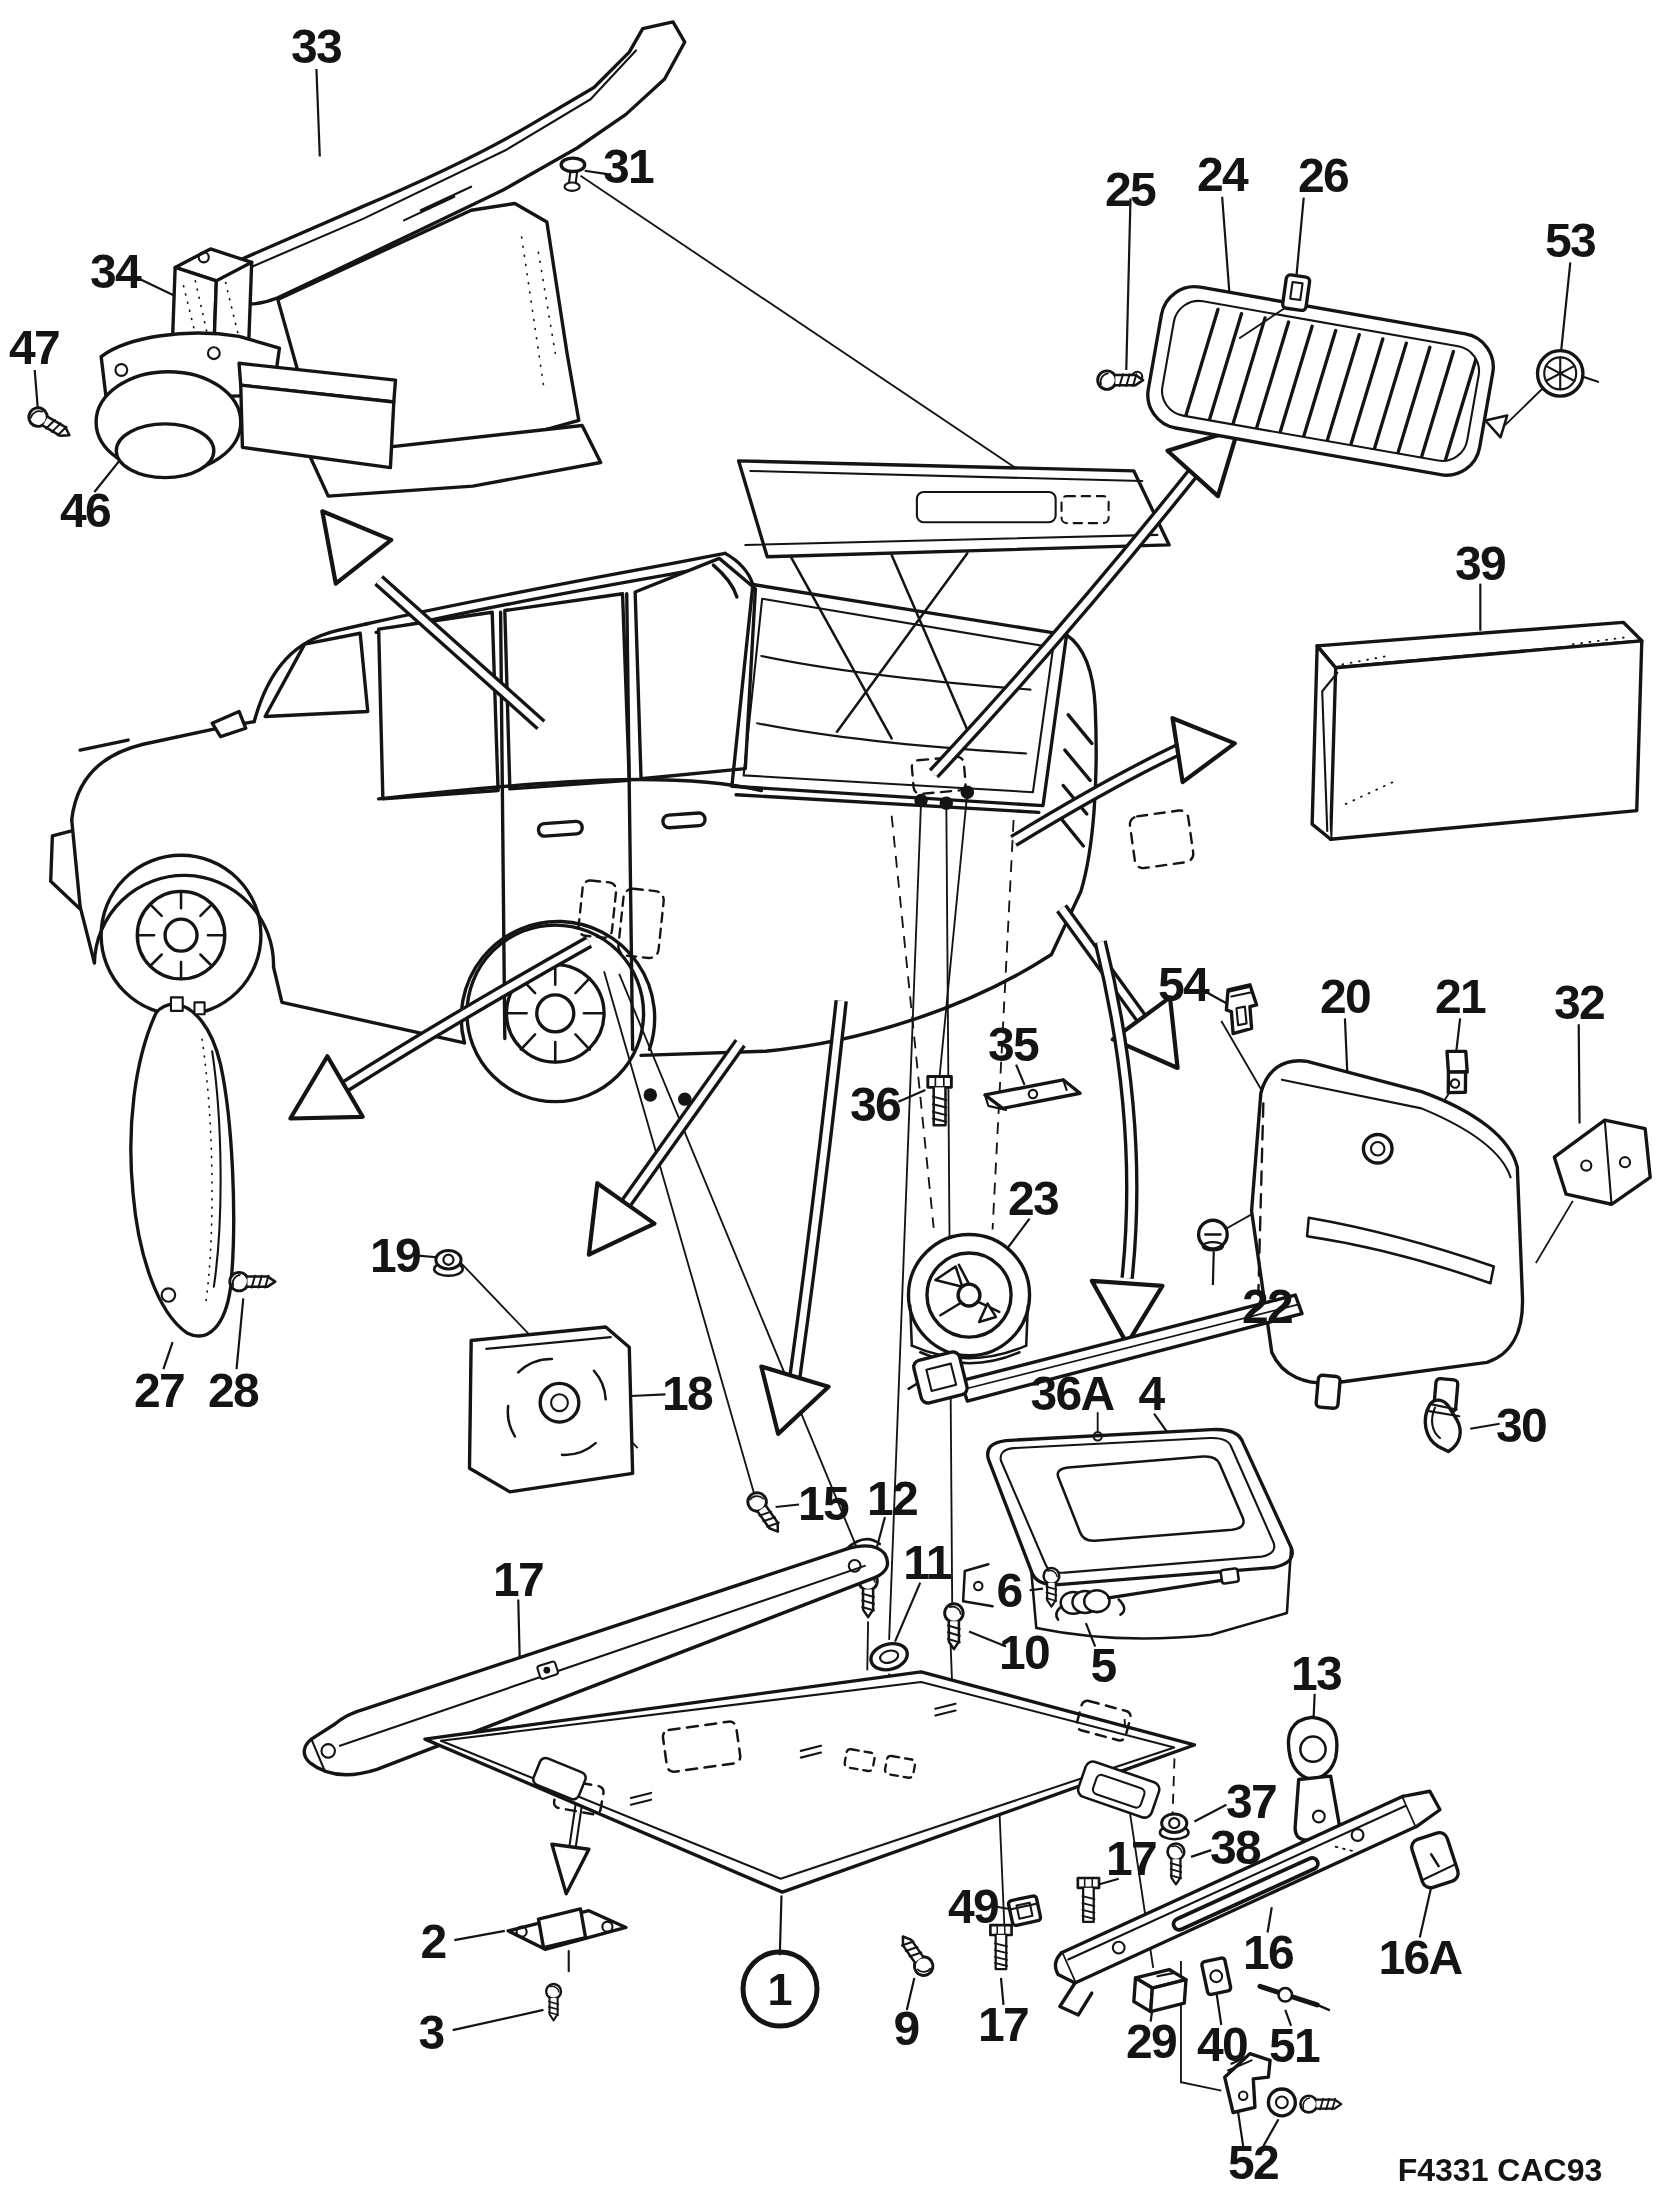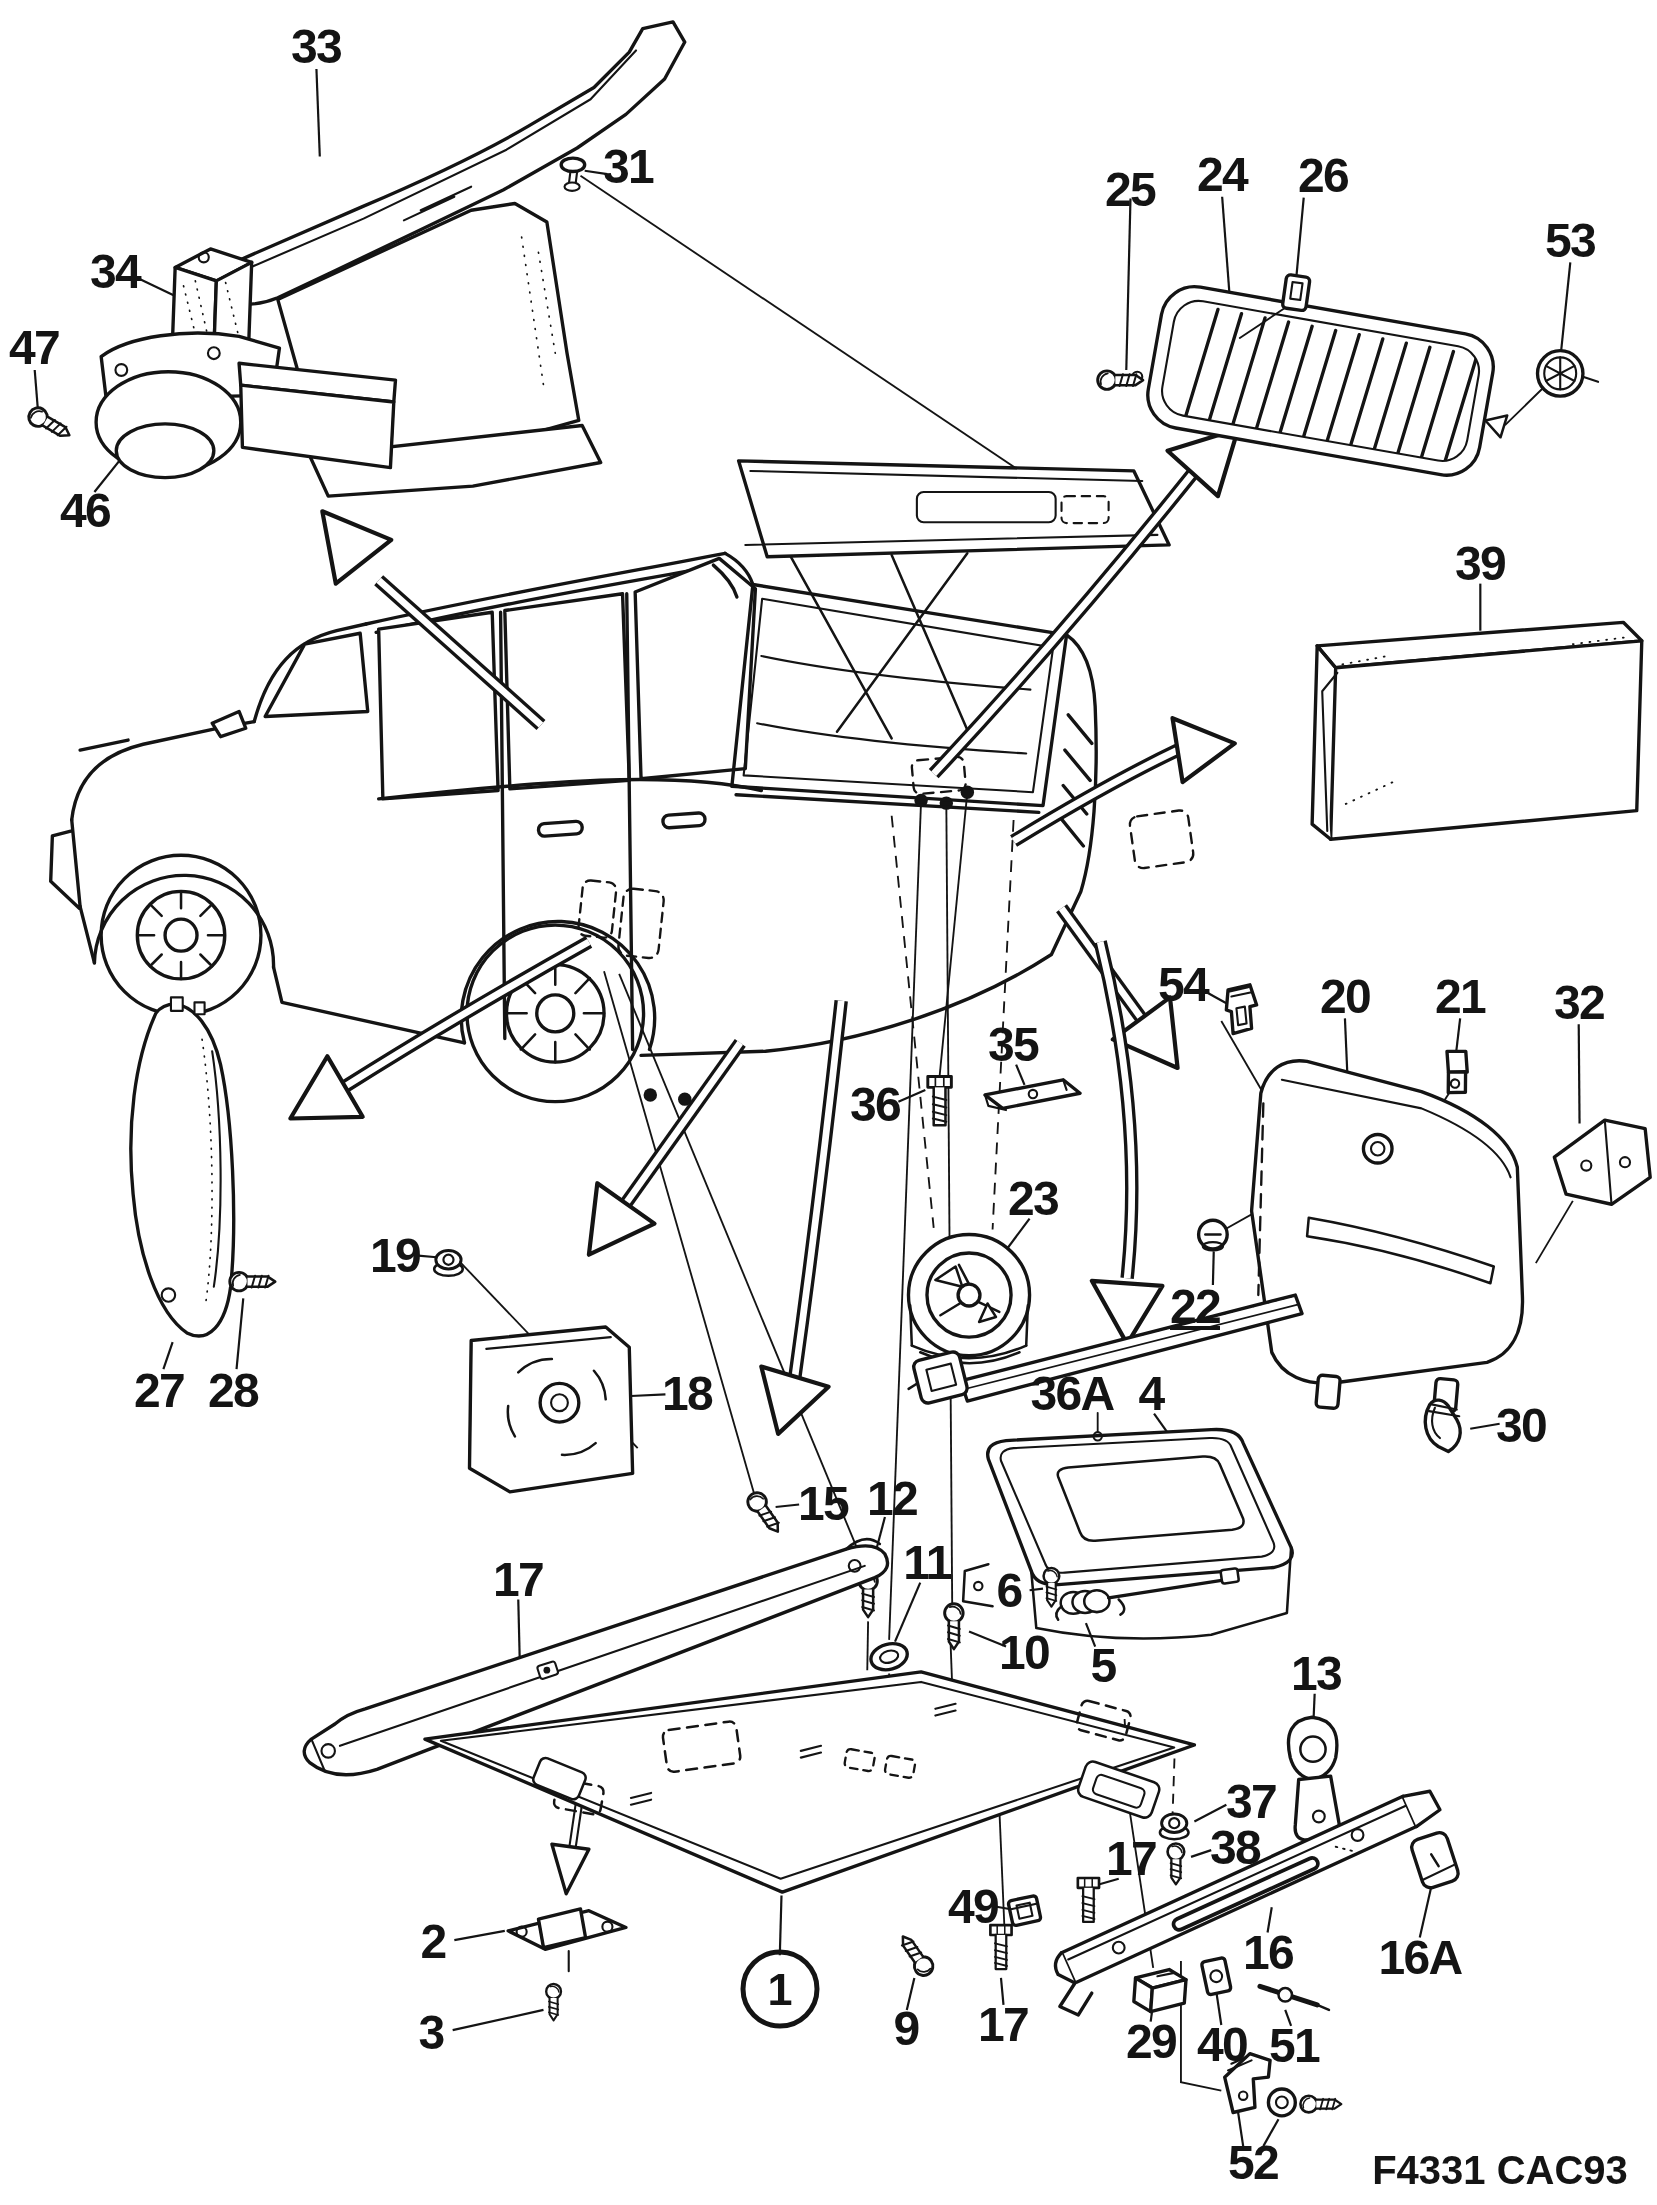--- a/index.html
+++ b/index.html
@@ -12,21 +12,21 @@
     position:absolute;transform:translate(-50%,-50%);
     font-weight:700;font-size:48px;line-height:1;color:#141414;
     letter-spacing:-1.7px;white-space:nowrap;user-select:none;
   }
   .co.circled{
     width:69px;height:69px;border:5px solid #141414;border-radius:50%;
     display:flex;align-items:center;justify-content:center;font-size:45px;letter-spacing:0;
   }
   #figcode{
     position:absolute;left:1500px;top:2170px;transform:translate(-50%,-50%);
-    font-weight:700;font-size:40px;color:#141414;white-space:nowrap;letter-spacing:0;
+    font-weight:700;font-size:32px;color:#141414;white-space:nowrap;letter-spacing:0;
   }
 </style>
 </head>
 <body>
 
 <div id="stage">
 
 <svg id="art" viewBox="0 0 1971 2622" xmlns="http://www.w3.org/2000/svg">
   <defs>
     <g id="g-screw">
@@ -583,21 +583,21 @@
       <div class="co" style="left: 85px; top: 511px;">46</div>
       <div class="co" style="left: 1130px; top: 165px; margin-top: 25px;">25</div>
       <div class="co" style="left: 1222px; top: 175px;">24</div>
       <div class="co" style="left: 1304px; top: 176px; margin-left: 19px;">26</div>
       <div class="co" style="left: 1570px; top: 241px;">53</div>
       <div class="co" style="left: 1480px; top: 564px;">39</div>
       <div class="co" style="left: 1183px; top: 985px;">54</div>
       <div class="co" style="left: 1345px; top: 997px;">20</div>
       <div class="co" style="left: 1460px; top: 997px;">21</div>
       <div class="co" style="left: 1579px; top: 1003px;">32</div>
-      <div class="co" style="left: 1195px; top: 1307px; text-decoration: underline;">22</div>
+      <div class="co" style="left: 1267px; top: 1307px;">22</div>
       <div class="co" style="left: 1521px; top: 1426px;">30</div>
       <div class="co" style="left: 159px; top: 1391px;">27</div>
       <div class="co" style="left: 233px; top: 1391px;">28</div>
       <div class="co" style="left: 395px; top: 1256px;">19</div>
       <div class="co" style="left: 687px; top: 1394px;">18</div>
       <div class="co" style="left: 875px; top: 1105px;">36</div>
       <div class="co" style="left: 1013px; top: 1045px;">35</div>
       <div class="co" style="left: 1033px; top: 1199px;">23</div>
       <div class="co" style="left: 1072px; top: 1394px;">36A</div>
       <div class="co" style="left: 1151px; top: 1394px;">4</div>

